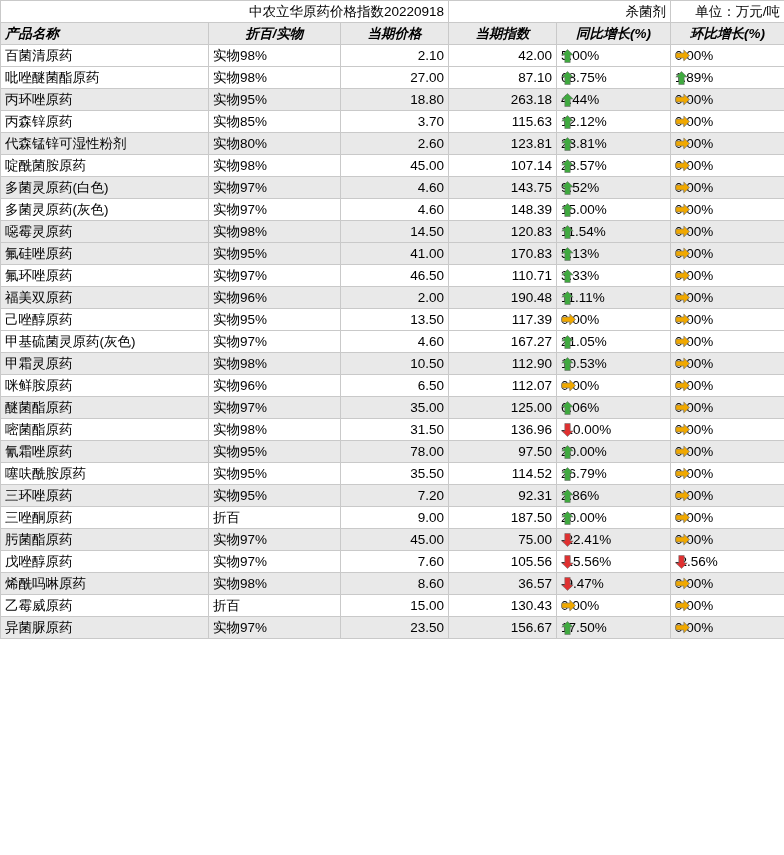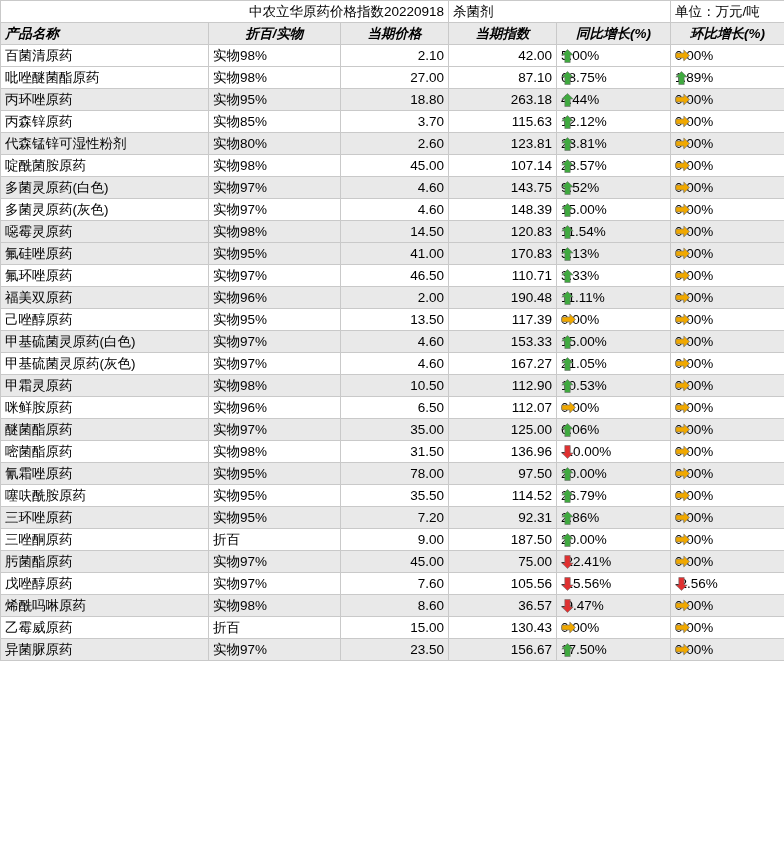--- a/index.html
+++ b/index.html
@@ -38,22 +38,22 @@
   col.c-yoy    { width: 114px; }
   col.c-mom    { width: 114px; }
 
   
   .title-row td {
     background: #ffffff;
     font-size: 14.5px;
     font-weight: normal;
   }
   .title-cell { text-align: right; }
-  .cat-cell { text-align: left; }
-  .unit-cell { text-align: left; }
+  .cat-cell { text-align: right; }
+  .unit-cell { text-align: right; }
 
   .colhead-row td {
     background: #e9e9e9;
     font-weight: bold;
     text-align: center;
     font-size: 13.5px;
     font-style: italic;
   }
   .colhead-row td.first { text-align: left; }
 
@@ -308,36 +308,20 @@
             <svg width="15" height="13" viewBox="0 0 15 13">
               <polygon points="14.5,6.5 8.8,12 8.8,9 0.8,9 0.8,4 8.8,4 8.8,1" fill="#f0a800" stroke="#6f6f6f" stroke-width="0.6"></polygon>
             </svg>
           </span>0.00%</td>
         <td class="pct"><span class="arrow">
             <svg width="15" height="13" viewBox="0 0 15 13">
               <polygon points="14.5,6.5 8.8,12 8.8,9 0.8,9 0.8,4 8.8,4 8.8,1" fill="#f0a800" stroke="#6f6f6f" stroke-width="0.6"></polygon>
             </svg>
           </span>0.00%</td>
       </tr>
-      <tr class="alt">
-        <td class="name">甲基硫菌灵原药(白色)</td>
-        <td class="unit">实物97%</td>
-        <td class="num">4.60</td>
-        <td class="num">153.33</td>
-        <td class="pct"><span class="arrow">
-            <svg width="13" height="14" viewBox="0 0 13 14">
-              <polygon points="6.5,0.5 12.2,6 9.2,6 9.2,13.5 3.8,13.5 3.8,6 0.8,6" fill="#3faa3f" stroke="#6f6f6f" stroke-width="0.6"></polygon>
-            </svg>
-          </span>15.00%</td>
-        <td class="pct"><span class="arrow">
-            <svg width="15" height="13" viewBox="0 0 15 13">
-              <polygon points="14.5,6.5 8.8,12 8.8,9 0.8,9 0.8,4 8.8,4 8.8,1" fill="#f0a800" stroke="#6f6f6f" stroke-width="0.6"></polygon>
-            </svg>
-          </span>0.00%</td>
-      </tr>
       <tr class="plain">
         <td class="name">甲基硫菌灵原药(灰色)</td>
         <td class="unit">实物97%</td>
         <td class="num">4.60</td>
         <td class="num">167.27</td>
         <td class="pct"><span class="arrow">
             <svg width="13" height="14" viewBox="0 0 13 14">
               <polygon points="6.5,0.5 12.2,6 9.2,6 9.2,13.5 3.8,13.5 3.8,6 0.8,6" fill="#3faa3f" stroke="#6f6f6f" stroke-width="0.6"></polygon>
             </svg>
           </span>21.05%</td>

